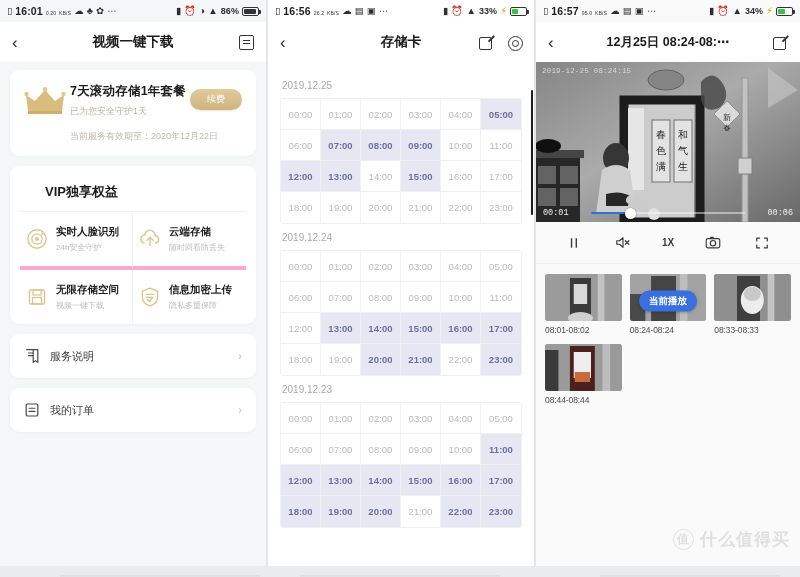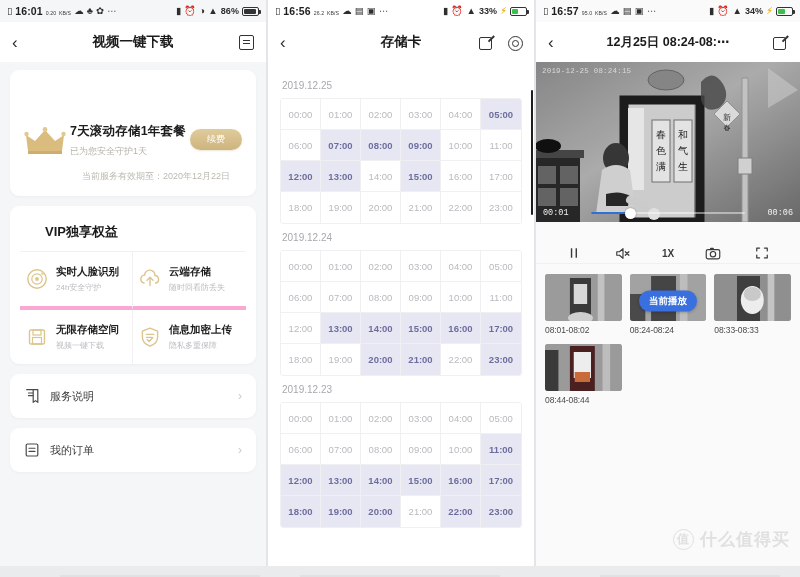--- a/index.html
+++ b/index.html
@@ -58,34 +58,34 @@
   .ic-gear { width:15px;height:15px;position:relative;display:block;}
   .ic-gear:before{content:"";position:absolute;left:1px;top:1px;width:13px;height:13px;border:1.5px solid #333;border-radius:50%;}
   .ic-gear:after{content:"";position:absolute;left:5px;top:5px;width:5px;height:5px;border:1.4px solid #333;border-radius:50%;}
 
   
   .p1-body { padding: 8px 10px; }
   .card {
     background:#fff; border-radius:9px; padding:13px 14px;
     box-shadow:0 1px 3px rgba(0,0,0,.04); margin-bottom:10px;
   }
-  .plan-row { display:flex; align-items:flex-start;margin-top:40px; }
+  .plan-row { display:flex; align-items:flex-start; }
   .crown {
     width:42px; height:30px; flex:0 0 42px; margin-top:3px; position:relative;
   }
   .plan-text { flex:1; padding-left:4px; }
   .plan-title { font-size:12.5px; font-weight:700; color:#1d1d1d; letter-spacing:.2px;}
   .plan-sub { font-size:9px; color:#b7b2a8; margin-top:5px; }
   .renew-btn {
     flex:0 0 auto; width:52px; height:21px; border-radius:11px;
     background: linear-gradient(180deg,#e0cb9b 0%, #cdb47e 100%);
     color:#fff; font-size:9px; display:flex; align-items:center; justify-content:center;
     margin-top:6px; box-shadow:0 1px 2px rgba(180,150,90,.25);
   }
-  .plan-expire { font-size:9px; color:#bdb9b0; margin-top:12px; padding-left:46px;text-align:center;}
+  .plan-expire { font-size:9px; color:#bdb9b0; margin-top:12px; padding-left:46px;}
 
   .vip-title { font-size:13px; font-weight:700; color:#1b1b1b; padding:4px 2px 10px;margin-left:23px; }
   .vip-grid { display:grid; grid-template-columns:1fr 1fr; border-top:1px solid #f1f1f3; }
   .vip-cell { display:flex; align-items:center; gap:8px; padding:13px 4px 13px 6px; }
   .vip-cell:nth-child(1),.vip-cell:nth-child(2){border-bottom:4px solid #f9a8d4;}
   .vip-cell:nth-child(odd){border-right:1px solid #f1f1f3;}
   .vip-ic { width:22px; height:22px; flex:0 0 22px; position:relative; }
   .vip-tx .t { font-size:10.5px; font-weight:700; color:#1d1d1d; }
   .vip-tx .s { font-size:8px; color:#bcbcc2; margin-top:3px; }
 
@@ -114,21 +114,21 @@
   
   .video { position:relative; width:264px; height:160px; background:#1b1b1b; overflow:hidden; }
   .vid-ts { position:absolute; left:6px; top:5px; font-size:7.5px; color:#d8d8d8; font-family:"Liberation Mono", monospace; letter-spacing:.2px;}
   .vid-scene { position:absolute; inset:0; }
   .vctrl { position:absolute; left:0; right:0; bottom:4px; display:flex; align-items:center; padding:0 7px; gap:22px; }
   .vctime { font-size:8.5px; color:#f0f0f0; font-family:"Liberation Mono", monospace;}
   .vbar { flex:1; height:2px; background:rgba(255,255,255,.45); position:relative; border-radius:2px;}
   .vbar-f { position:absolute; left:0; top:0; bottom:0; width:26%; background:#2f6fd6; border-radius:2px;}
   .vbar-k { position:absolute; left:26%; top:50%; width:11px; height:11px; margin-top:-5.5px; margin-left:-5.5px; background:#fff; border-radius:50%; box-shadow:0 0 2px rgba(0,0,0,.4);}
 
-  .pctrl { height:42px; background:#fafafa; display:flex; align-items:flex-end; justify-content:space-around; padding:0 14px; border-bottom:1px solid #f0f0f0;}
+  .pctrl { height:42px; background:#fafafa; display:flex; align-items:center; justify-content:space-around; padding:0 14px; border-bottom:1px solid #f0f0f0;}
   .pc { width:20px; height:20px; position:relative; display:flex; align-items:center; justify-content:center; color:#3a3a3a; font-size:11px;}
 
   .thumbs { padding:10px 9px; display:grid; grid-template-columns:repeat(3,1fr); gap:9px 8px; }
   .thumb { position:relative; }
   .thumb .img { width:100%; height:47px; border-radius:3px; background:#9a9a9a; overflow:hidden; position:relative;}
   .thumb .cap { font-size:8.5px; color:#4a4a4a; margin-top:4px; text-align:left; letter-spacing:-.1px;}
   .badge-now {
     position:absolute; left:50%; top:44%; transform:translate(-50%,-50%);
     background:#3a6fe0; color:#fff; font-size:9.5px; font-weight:700;
     padding:4px 10px; border-radius:11px; white-space:nowrap;

